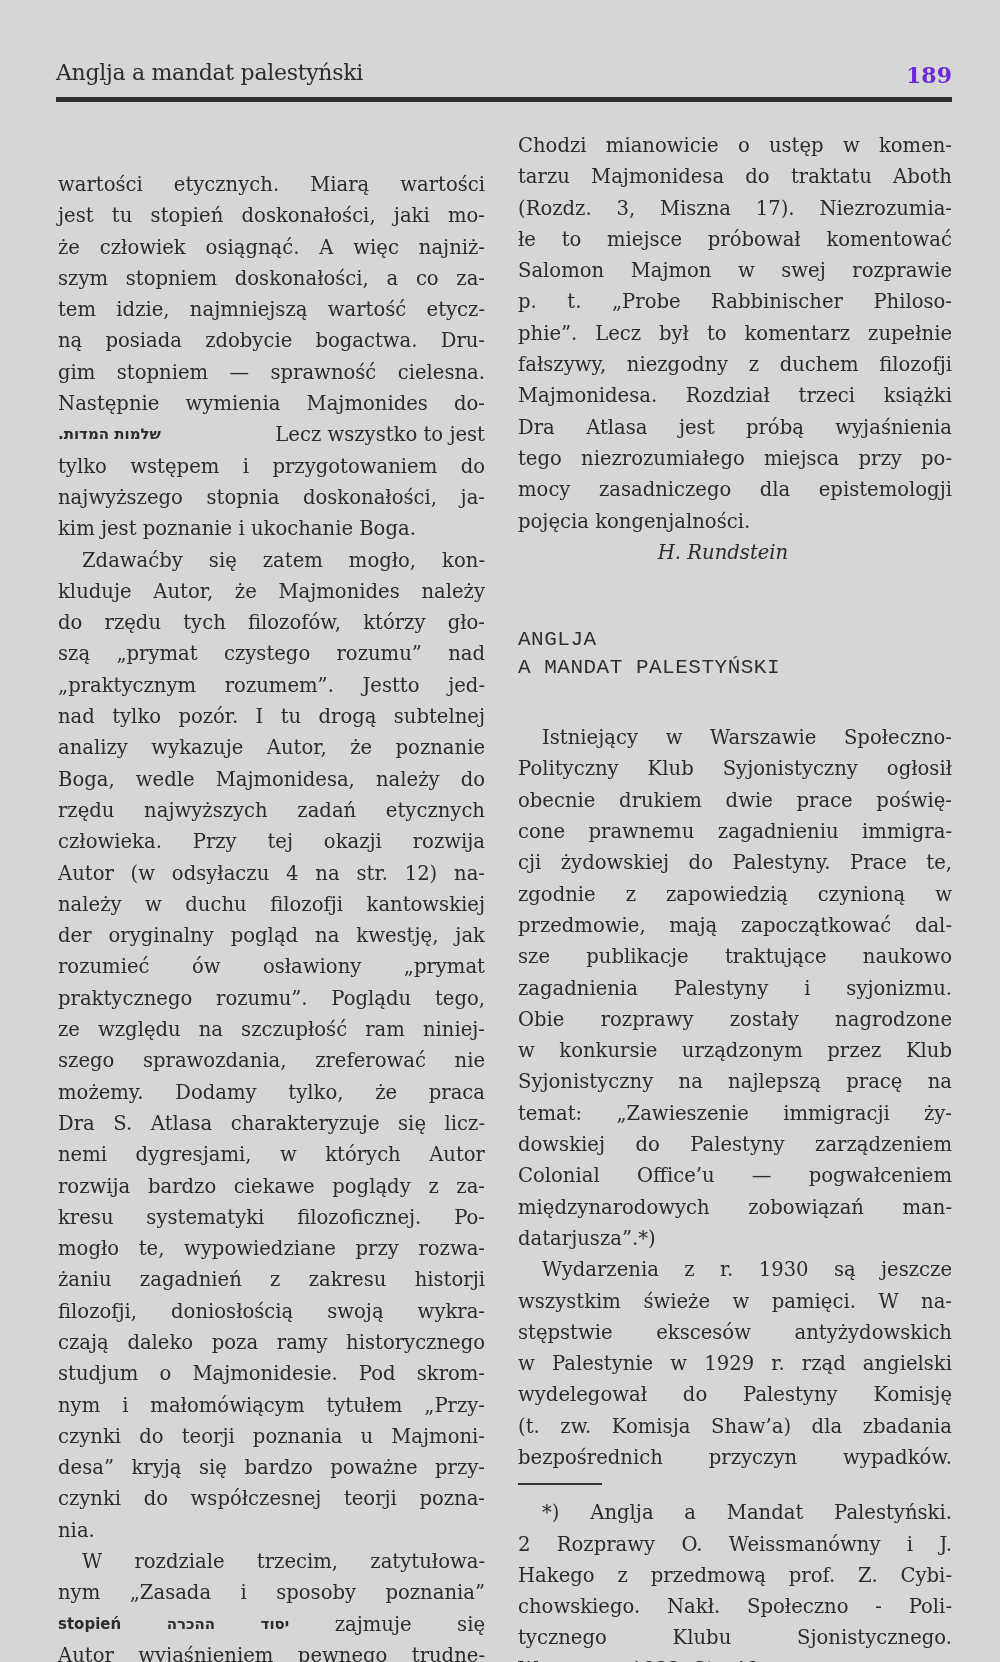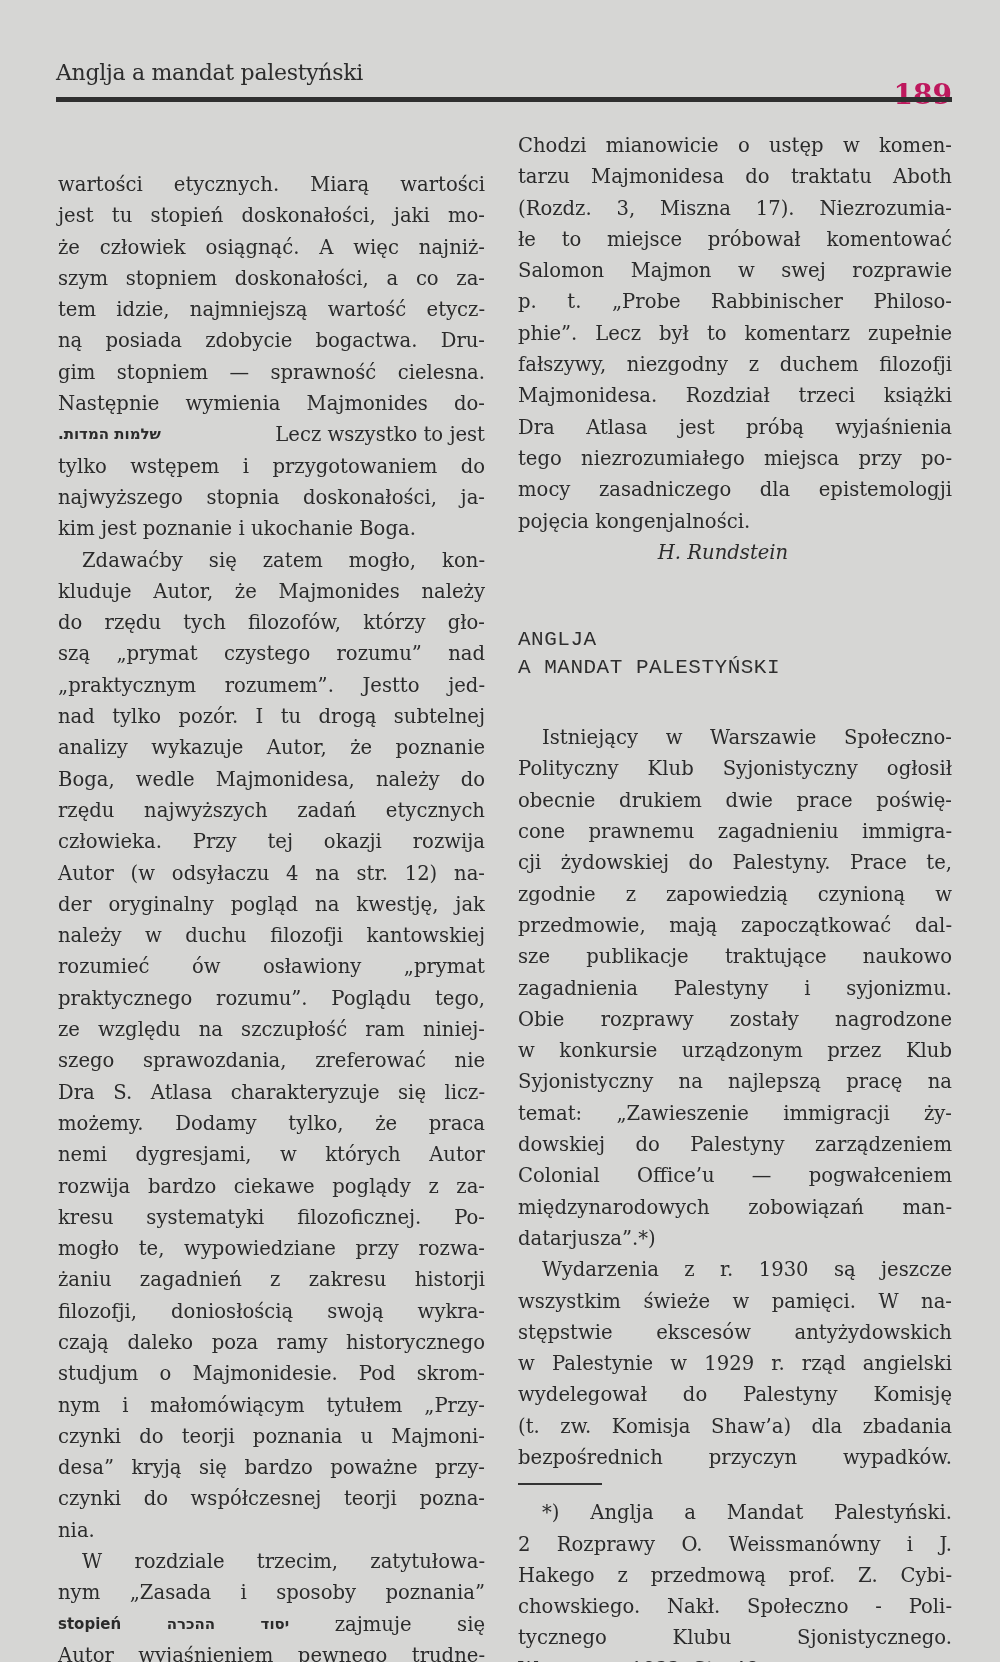--- a/index.html
+++ b/index.html
@@ -11,22 +11,22 @@
     position: relative;
   }
   .header {
     position: absolute; left: 56px; top: 58px; width: 896px; height: 44px;
   }
   .running-title {
     position: absolute; left: 0; top: 2px;
     font-size: 22px; letter-spacing: -0.3px; color: #2d2d2d;
   }
   .page-number {
-    position: absolute; right: 0; top: 20px;
-    font-size: 28px; font-weight: bold; color: #be185d;
+    position: absolute; right: 0; top: 4px;
+    font-size: 22px; font-weight: bold; color: #6d28d9;
   }
   .header-rule {
     position: absolute; left: 0; top: 39px; width: 896px; height: 5px;
     background: #2f2f2f;
   }
   .column {
     position: absolute; top: 130px;
     font-size: 19.6px; line-height: 31.3px;
   }
   .col-left { left: 58px; width: 427px; margin-top: 39px; }
@@ -83,28 +83,28 @@
     <span class="line">kluduje Autor, że Majmonides należy</span>
     <span class="line">do rzędu tych filozofów, którzy gło-</span>
     <span class="line">szą „prymat czystego rozumu” nad</span>
     <span class="line">„praktycznym rozumem”. Jestto jed-</span>
     <span class="line">nad tylko pozór. I tu drogą subtelnej</span>
     <span class="line">analizy wykazuje Autor, że poznanie</span>
     <span class="line">Boga, wedle Majmonidesa, należy do</span>
     <span class="line">rzędu najwyższych zadań etycznych</span>
     <span class="line">człowieka. Przy tej okazji rozwija</span>
     <span class="line">Autor (w odsyłaczu 4 na str. 12) na-</span>
+    <span class="line">należy w duchu filozofji kantowskiej</span>
     <span class="line">der oryginalny pogląd na kwestję, jak</span>
-    <span class="line">należy w duchu filozofji kantowskiej</span>
     <span class="line">rozumieć ów osławiony „prymat</span>
     <span class="line">praktycznego rozumu”. Poglądu tego,</span>
     <span class="line">ze względu na szczupłość ram niniej-</span>
     <span class="line">szego sprawozdania, zreferować nie</span>
+    <span class="line">możemy. Dodamy tylko, że praca</span>
     <span class="line">Dra S. Atlasa charakteryzuje się licz-</span>
-    <span class="line">możemy. Dodamy tylko, że praca</span>
     <span class="line">nemi dygresjami, w których Autor</span>
     <span class="line">rozwija bardzo ciekawe poglądy z za-</span>
     <span class="line">kresu systematyki filozoficznej. Po-</span>
     <span class="line">mogło te, wypowiedziane przy rozwa-</span>
     <span class="line">żaniu zagadnień z zakresu historji</span>
     <span class="line">filozofji, doniosłością swoją wykra-</span>
     <span class="line">czają daleko poza ramy historycznego</span>
     <span class="line">studjum o Majmonidesie. Pod skrom-</span>
     <span class="line">nym i małomówiącym tytułem „Przy-</span>
     <span class="line">czynki do teorji poznania u Majmoni-</span>

